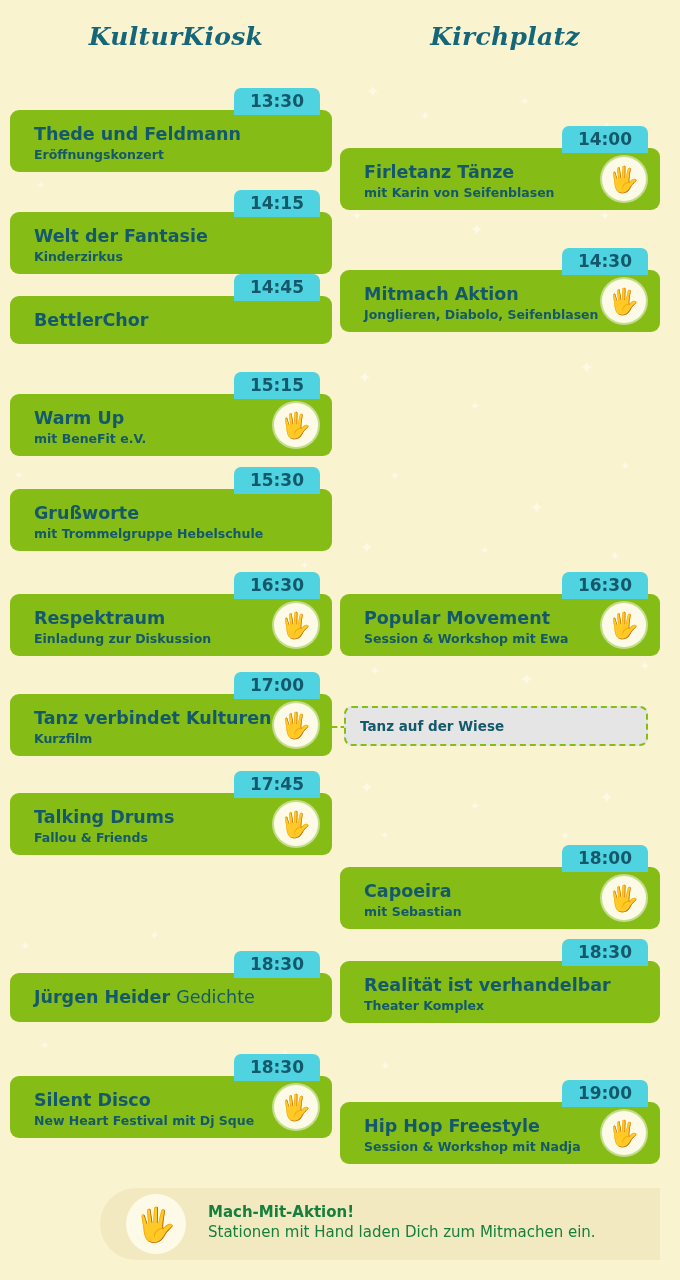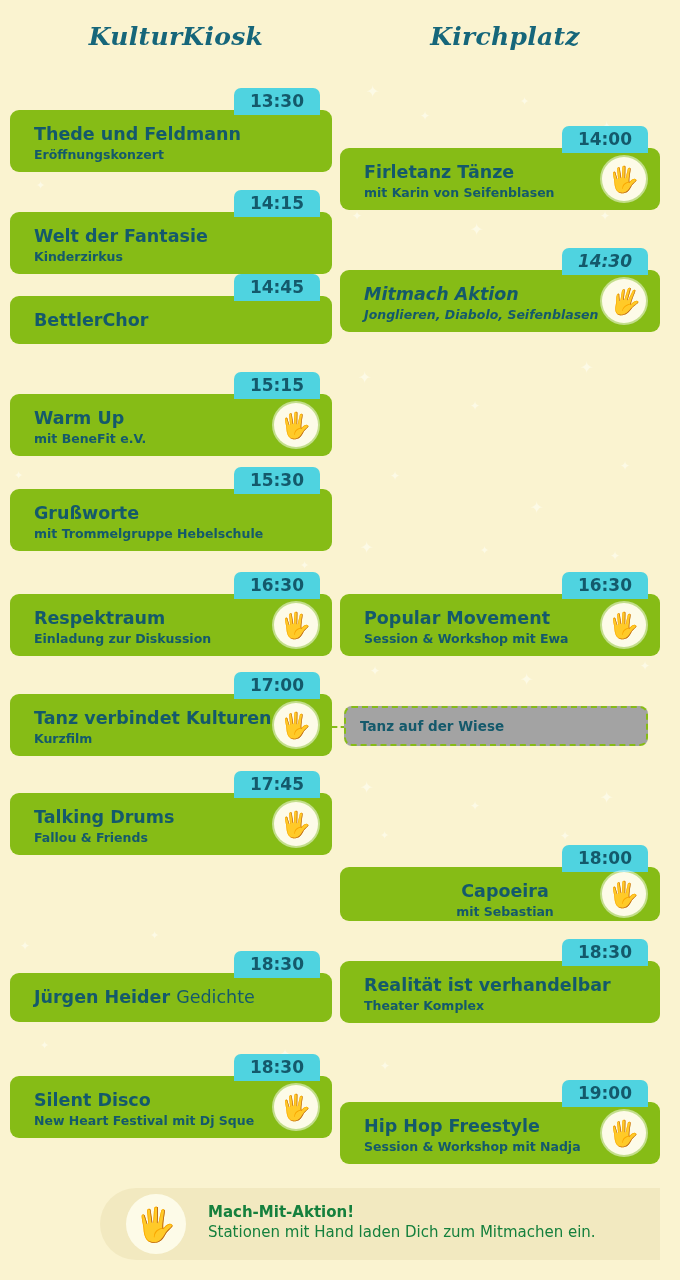--- a/index.html
+++ b/index.html
@@ -103,21 +103,21 @@
     font-size: 25px;
     line-height: 1;
     box-shadow: 0 0 0 2px rgba(255,255,255,.5);
   }
 
   
   .note {
     position: absolute;
     box-sizing: border-box;
     border: 2px dashed #86bc16;
-    background: #a3a3a3;
+    background: #e5e5e5;
     border-radius: 8px;
     color: #14596b;
     font-size: 13.5px;
     font-weight: bold;
     padding: 10px 14px;
   }
   .connector {
     position: absolute;
     border-top: 2.5px dashed #86bc16;
   }
@@ -215,21 +215,21 @@
         <div class="time">14:00</div>
         <div class="title"><span>Firletanz Tänze</span></div>
         <div class="sub">mit Karin von Seifenblasen</div>
         <div class="hand">🖐</div>
       </div>
       <div class="event left" style="top: 212px; height: 62px;">
         <div class="time">14:15</div>
         <div class="title"><span>Welt der Fantasie</span></div>
         <div class="sub">Kinderzirkus</div>
       </div>
-      <div class="event right" style="top: 270px; height: 62px; font-style: italic;">
+      <div class="event right" style="top: 270px; height: 62px;">
         <div class="time">14:30</div>
         <div class="title"><span>Mitmach Aktion</span></div>
         <div class="sub">Jonglieren, Diabolo, Seifenblasen</div>
         <div class="hand">🖐</div>
       </div>
       <div class="event left" style="top: 296px; height: 48px;">
         <div class="time">14:45</div>
         <div class="title"><span>BettlerChor</span></div>
       </div>
       <div class="event left" style="top: 394px; height: 62px;">
@@ -260,21 +260,21 @@
         <div class="title"><span>Tanz verbindet Kulturen</span></div>
         <div class="sub">Kurzfilm</div>
         <div class="hand">🖐</div>
       </div>
       <div class="event left" style="top: 793px; height: 62px;">
         <div class="time">17:45</div>
         <div class="title"><span>Talking Drums</span></div>
         <div class="sub">Fallou &amp; Friends</div>
         <div class="hand">🖐</div>
       </div>
-      <div class="event right" style="top: 867px; height: 54px; text-align: center;">
+      <div class="event right" style="top: 867px; height: 62px;">
         <div class="time">18:00</div>
         <div class="title"><span>Capoeira</span></div>
         <div class="sub">mit Sebastian</div>
         <div class="hand">🖐</div>
       </div>
       <div class="event left" style="top: 973px; height: 49px;">
         <div class="time">18:30</div>
         <div class="title"><span>Jürgen Heider</span> <span class="light">Gedichte</span></div>
       </div>
       <div class="event right" style="top: 961px; height: 62px;">

